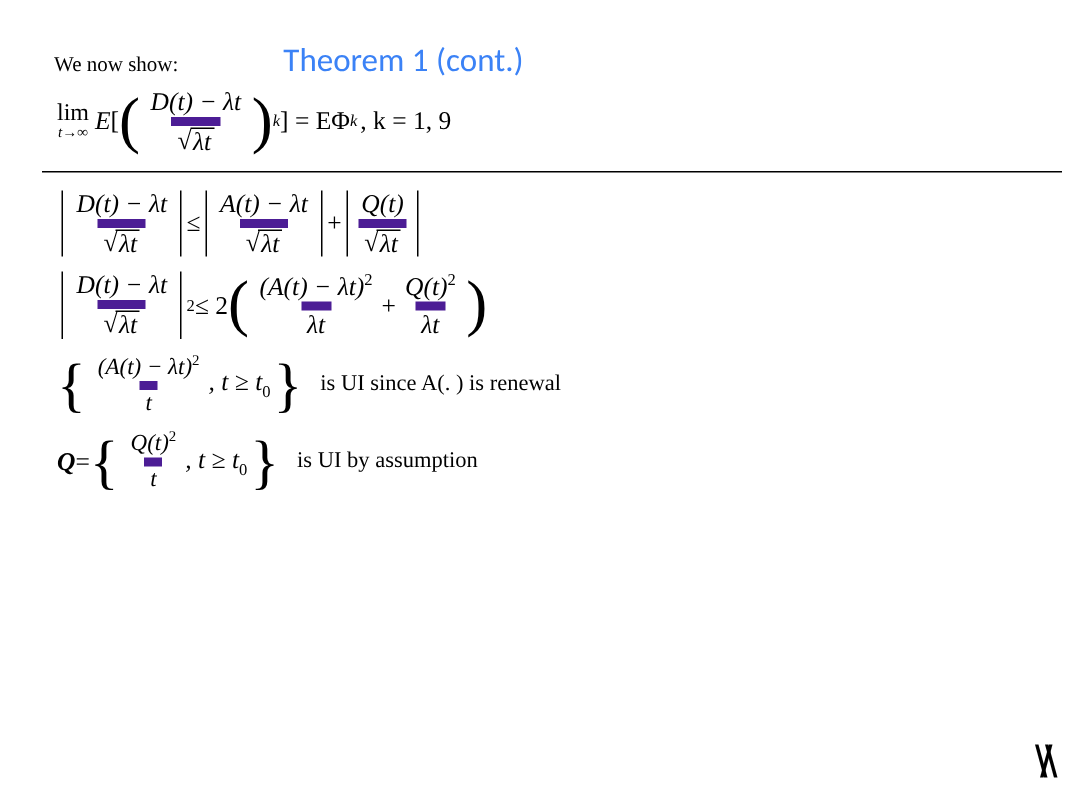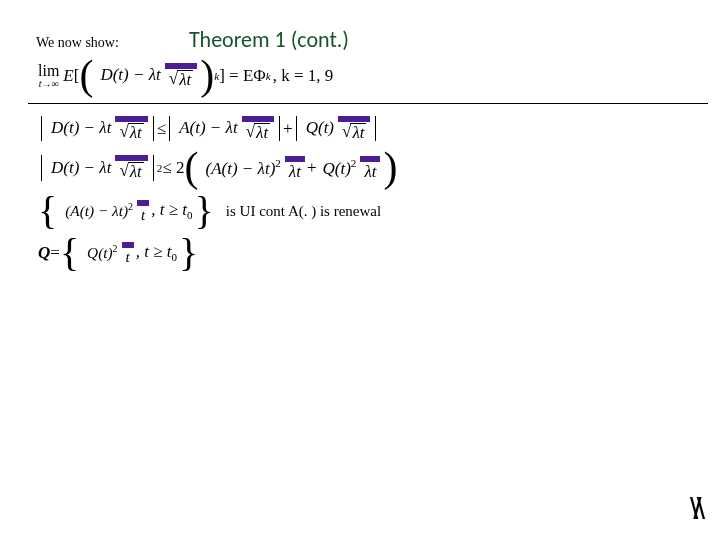--- a/index.html
+++ b/index.html
@@ -28,36 +28,37 @@
     margin-top: 8px;
   }
   .we-now-show {
     font-size: 14px;
     font-family: "Times New Roman", serif;
     margin-left: 8px;
   }
   .title {
     font-family: Calibri, Arial, sans-serif;
     font-size: 22px;
-    color: #14532d;
+    color: #3b82f6;
     margin-left: 10px;
   }
   .eq {
     font-family: "Times New Roman", serif;
     font-style: italic;
     font-size: 17px;
     margin: 6px 0 10px 10px;
     display: flex;
     align-items: center;
     flex-wrap: nowrap;
     text-align: center;
   }
   .eq .rm { font-style: normal; }
   .frac {
     display: inline-flex;
+    flex-direction: column;
     align-items: center;
     vertical-align: middle;
     margin: 0 2px;
     line-height: 1.05;
   }
   .frac .num { padding: 0 4px 1px 4px; }
   .frac .den { border-top: 6px solid #4c1d95; padding: 1px 4px 0 4px; }
   .sqrt {
     display: inline-flex;
     align-items: stretch;
@@ -228,31 +229,32 @@
   <div class="row">
     <span class="eq" style="margin:0">
       <span class="curly">
         <span class="frac smallparen">
           <span class="num">(<span>A(t) − λt</span>)<span class="sup" style="font-style:normal">2</span></span>
           <span class="den">t</span>
         </span>
         <span><span>, t ≥ t</span><span class="sup0">0</span></span>
       </span>
     </span>
-    <span class="note">is UI cont A(. ) is renewal</span>
+    <span class="note">is UI since A(. ) is renewal</span>
   </div>
 
   <div class="row">
     <span class="eq" style="margin:0">
       <span style="font-weight:bold">Q</span>
         <span class="rm"> = </span>
       <span class="curly">
         <span class="frac smallparen">
           <span class="num"><span>Q(t)</span><span class="sup" style="font-style:normal">2</span></span>
           <span class="den">t</span>
         </span>
         <span><span>, t ≥ t</span><span class="sup0">0</span></span>
       </span>
     </span>
+    <span class="note">is UI by assumption</span>
   </div>
 
   <div class="logo">\/\</div>
 </div>
 
 </body></html>

